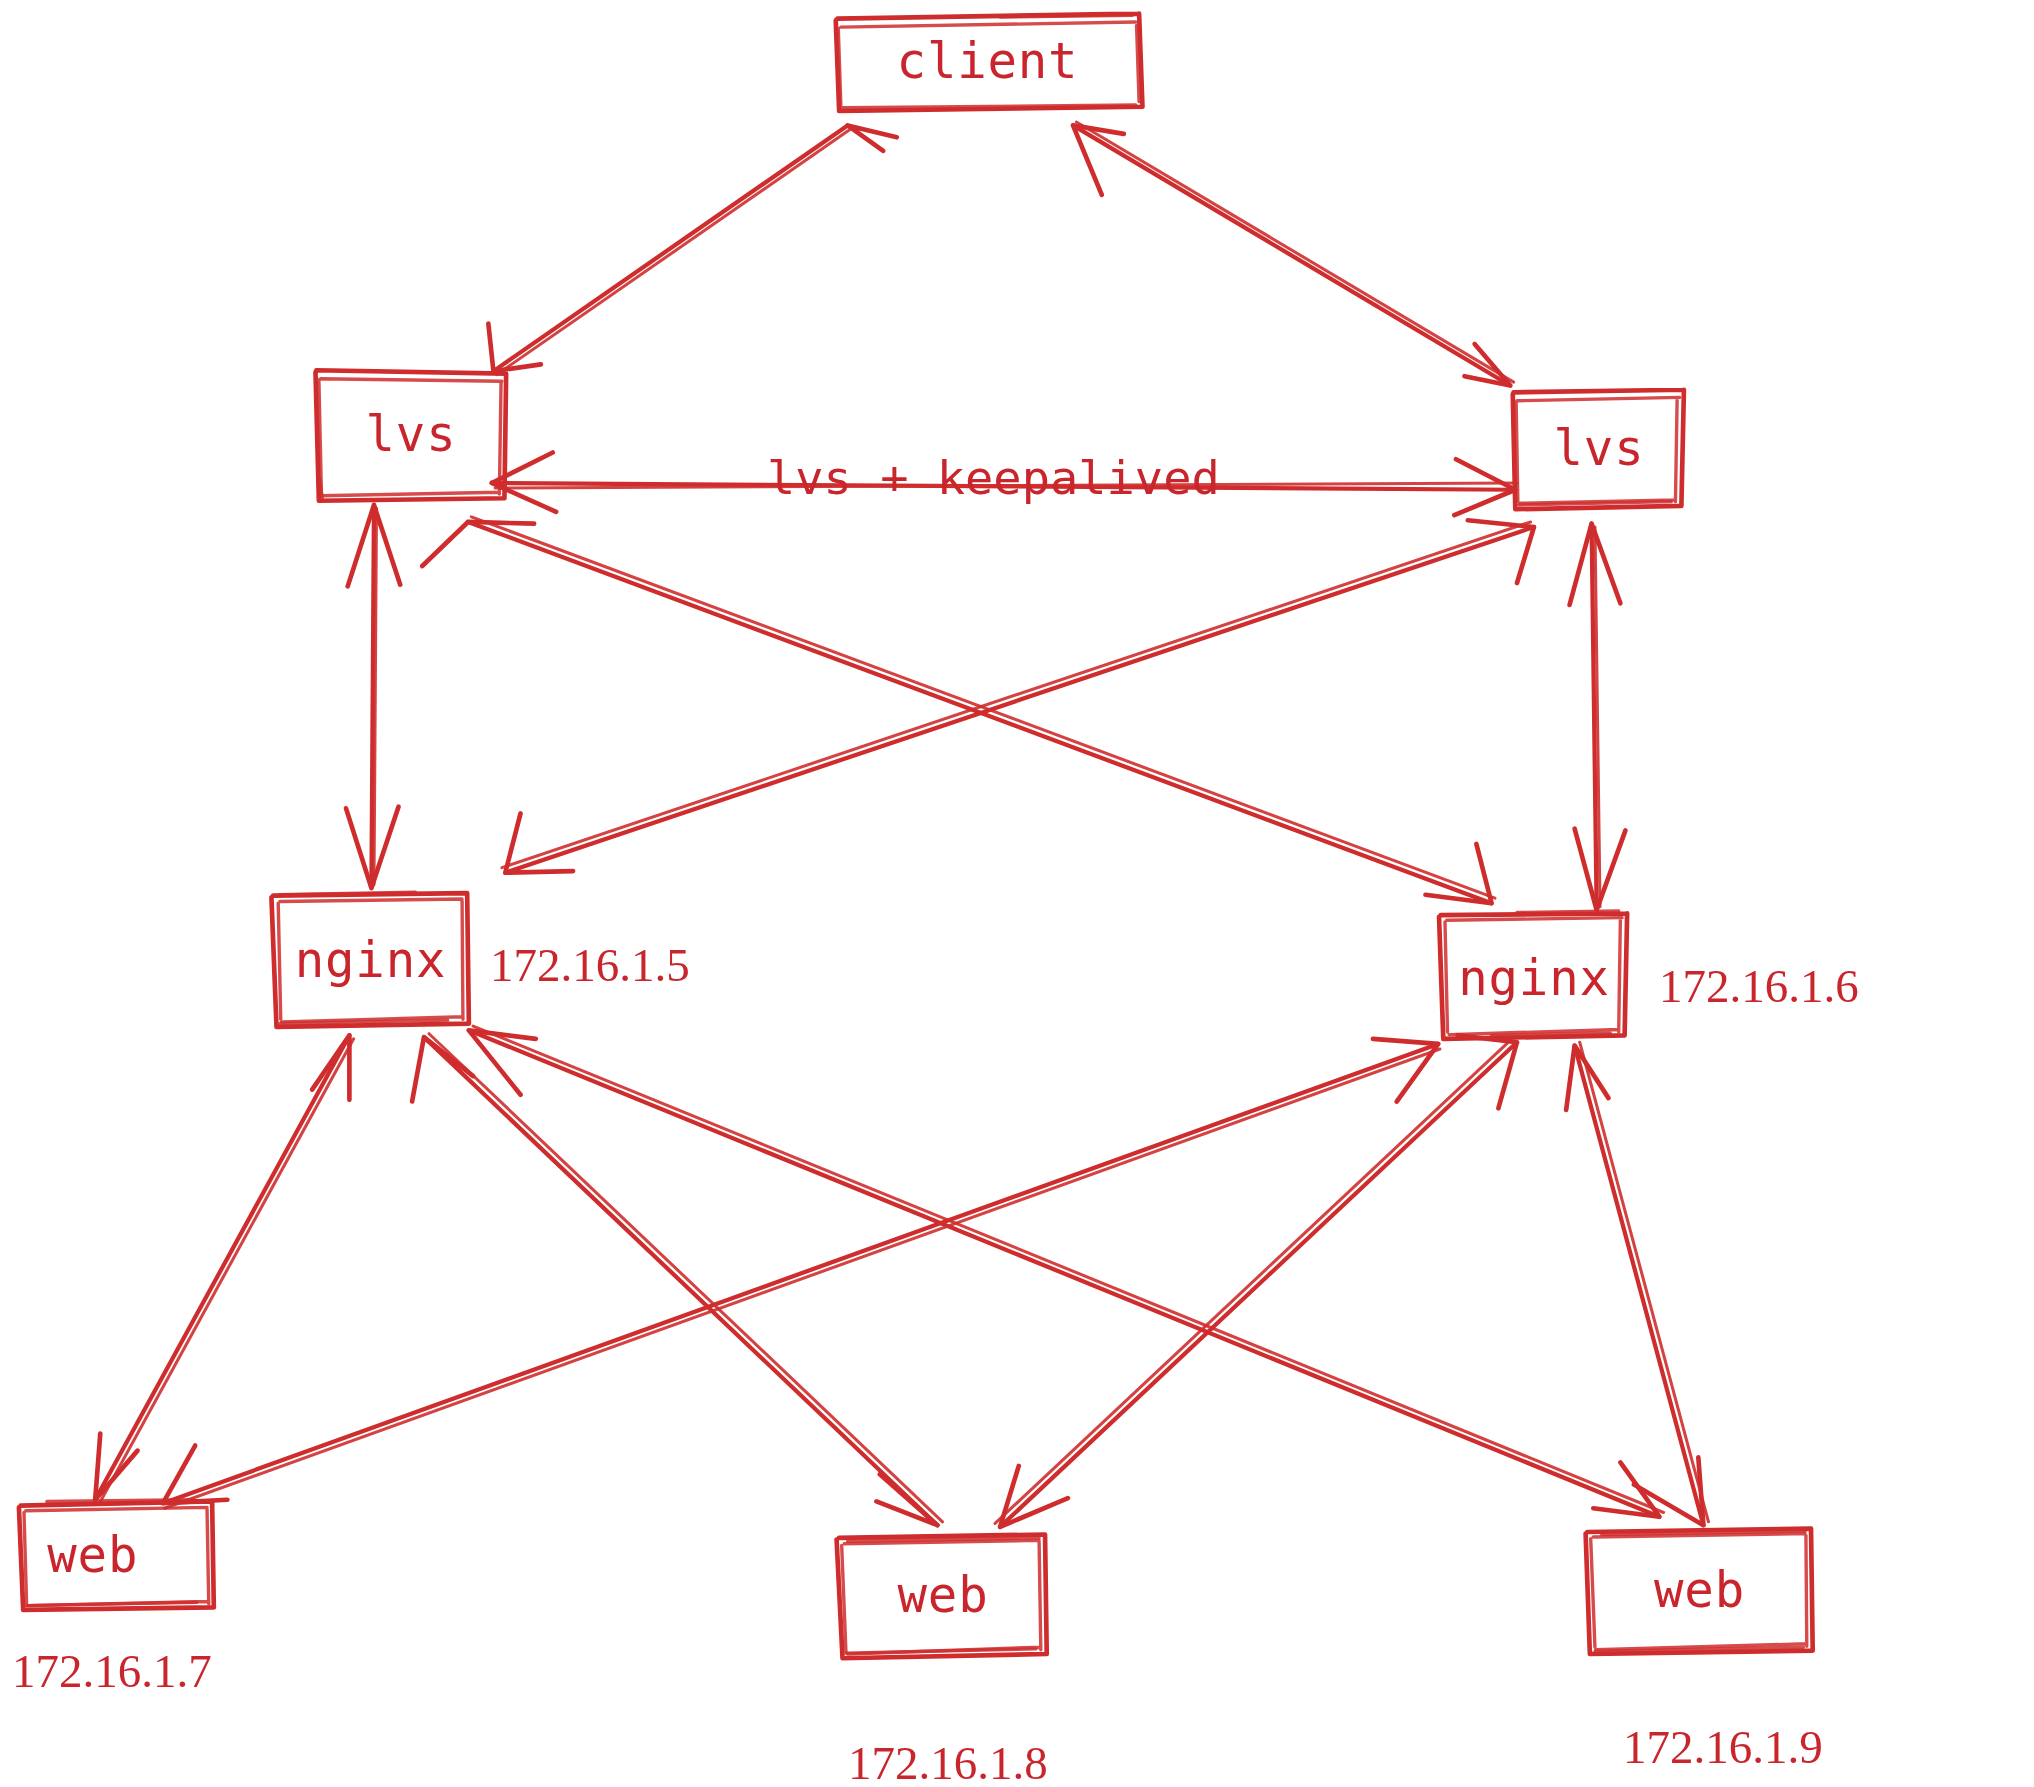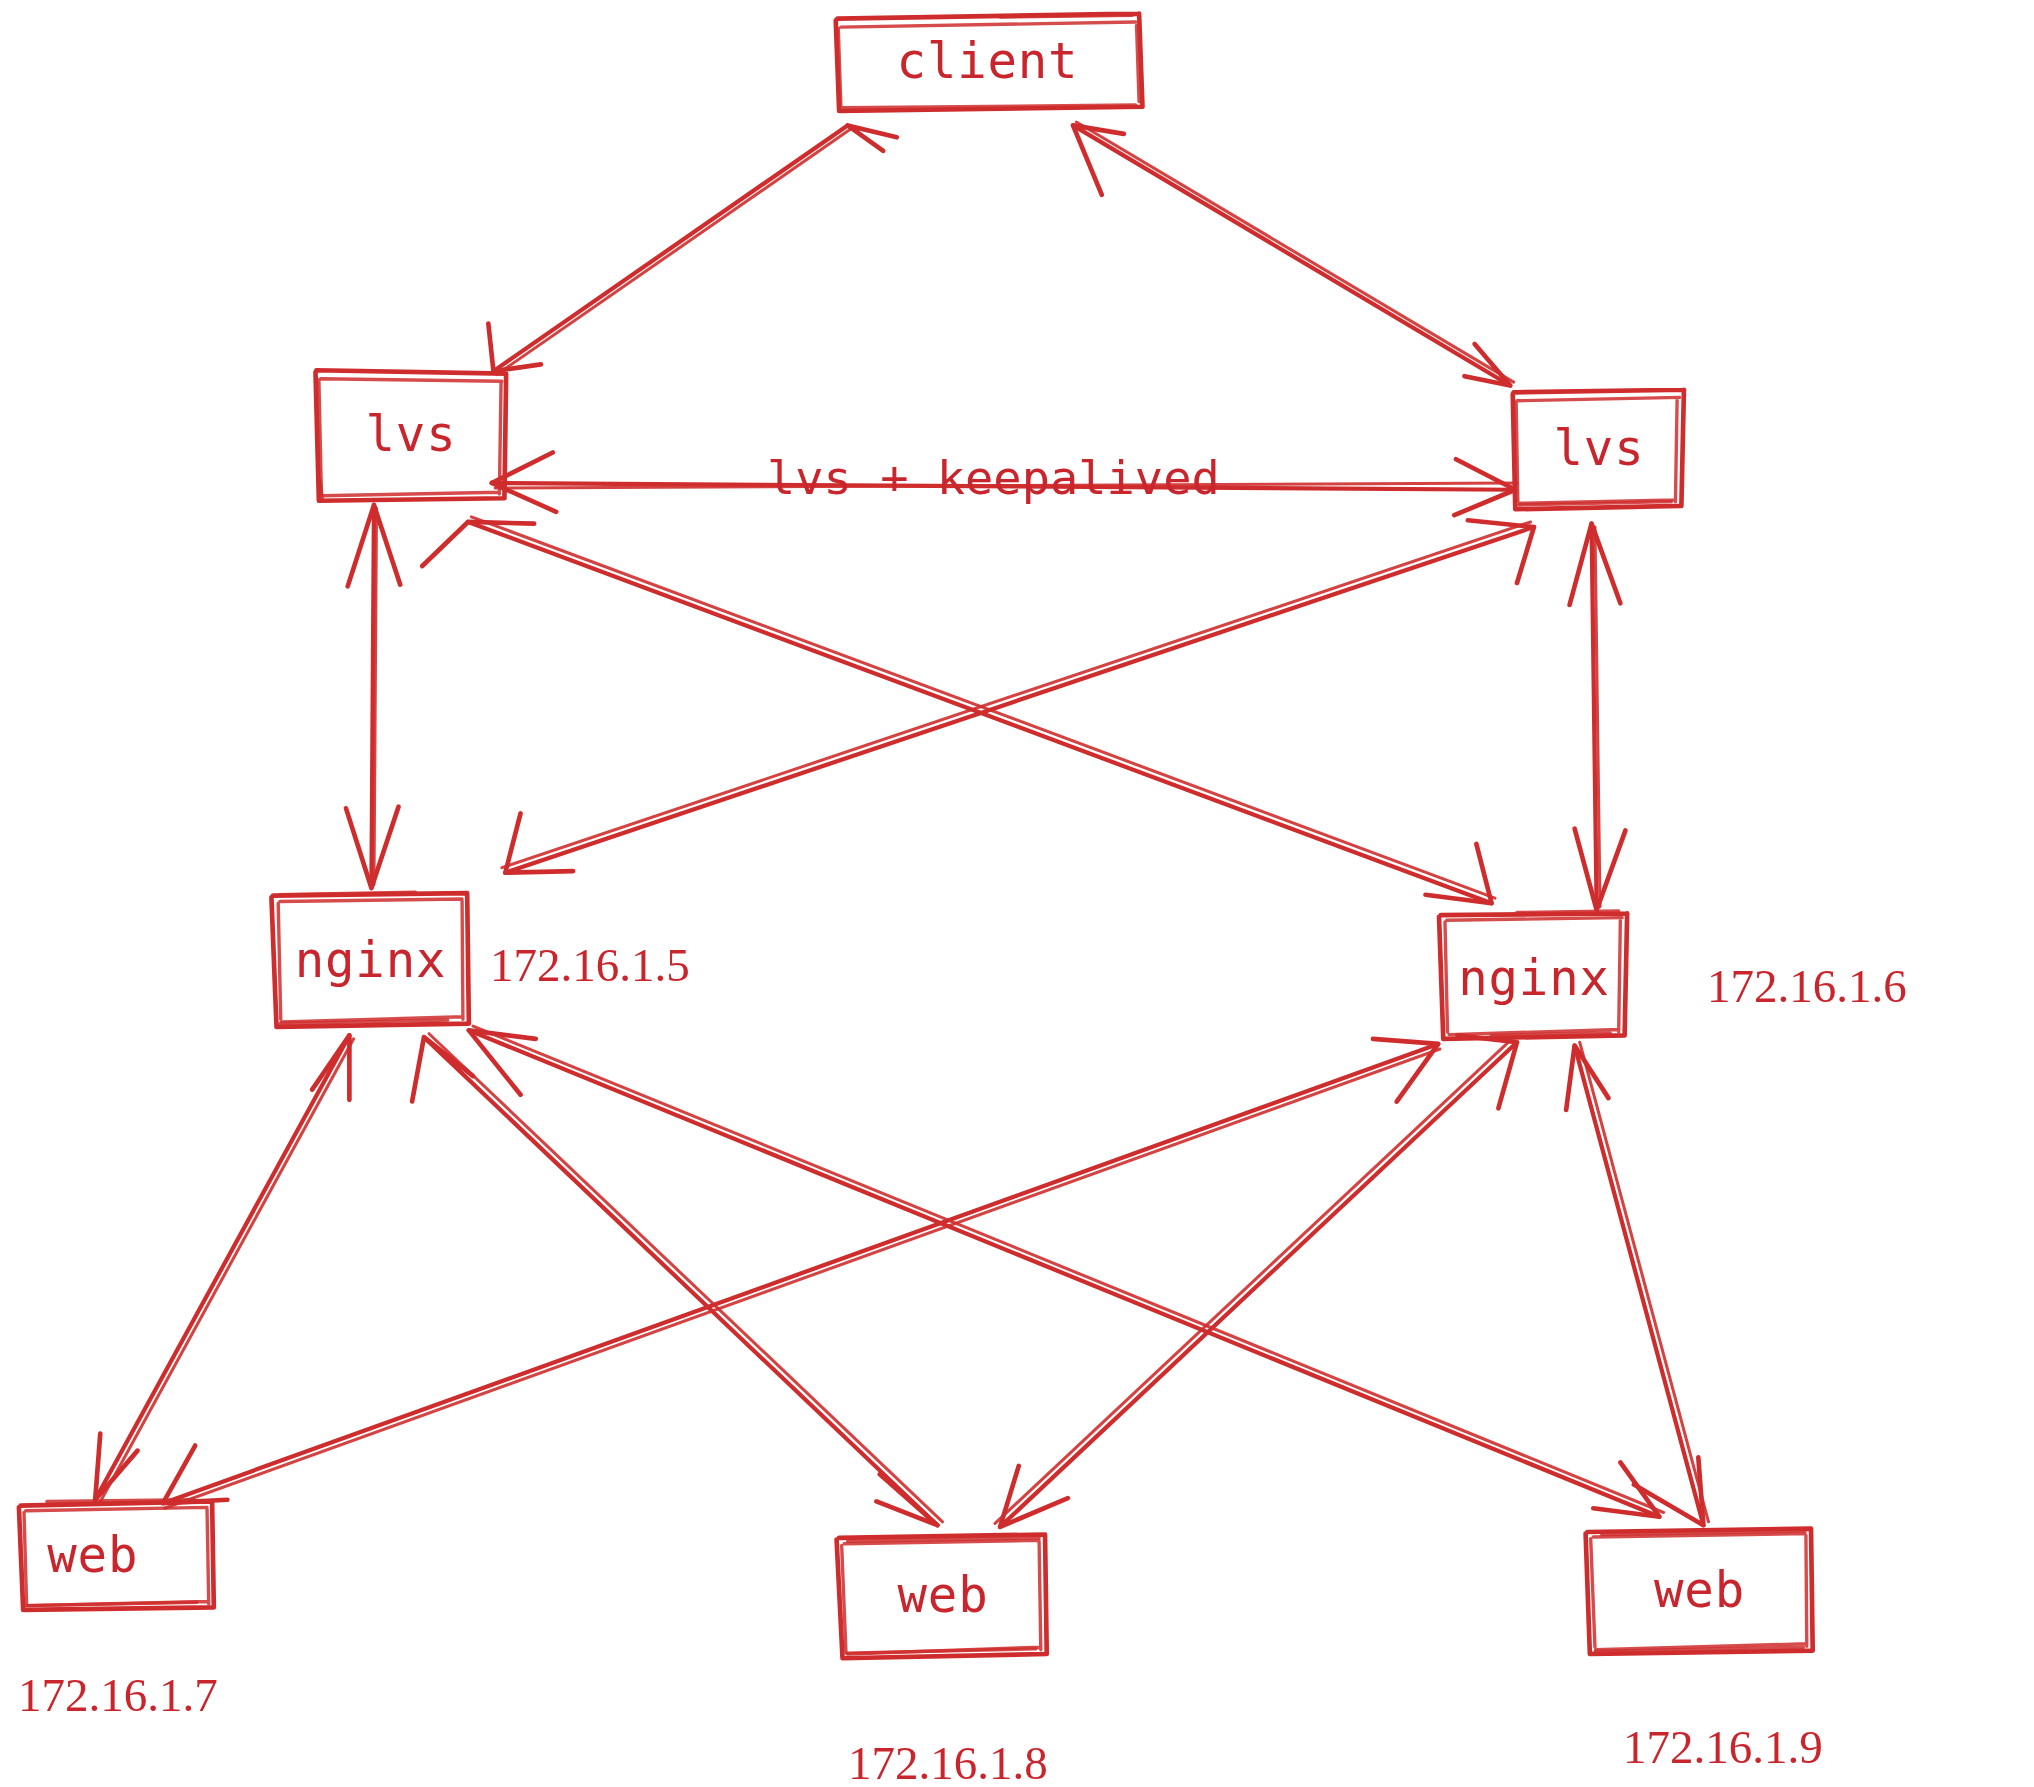--- a/index.html
+++ b/index.html
@@ -233,23 +233,23 @@
   <div class="node-label" style="left:1441px; top:954px; width:186px;">nginx</div>
 
   <div class="node-label" style="left:20.3px; top:1531px; width:193px; text-align:left; padding-left:27px; box-sizing:border-box;">web</div>
 
   <div class="node-label" style="left:839px; top:1571px; width:208px;">web</div>
 
   <div class="node-label" style="left:1587px; top:1566px; width:225px;">web</div>
 
   <div class="ip-label" style="left:490px; top:942px;">172.16.1.5</div>
 
-  <div class="ip-label" style="left:1659px; top:963px;margin-left:48px;">172.16.1.6</div>
-
-  <div class="ip-label" style="left:18px; top:1648px;margin-top:24px;">172.16.1.7</div>
+  <div class="ip-label" style="left:1659px; top:963px;">172.16.1.6</div>
+
+  <div class="ip-label" style="left:12px; top:1648px;">172.16.1.7</div>
 
   <div class="ip-label" style="left:848px; top:1740px;">172.16.1.8</div>
 
   <div class="ip-label" style="left:1623px; top:1724px;">172.16.1.9</div>
 
   <div class="edge-label" style="left:767px; top:417px;margin-top:37px;">lvs + keepalived</div>
 
 </div>
 
 

